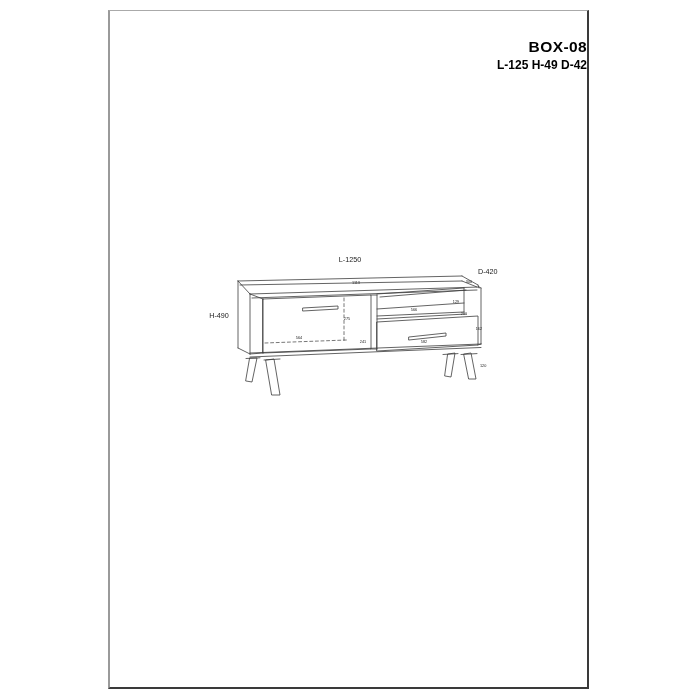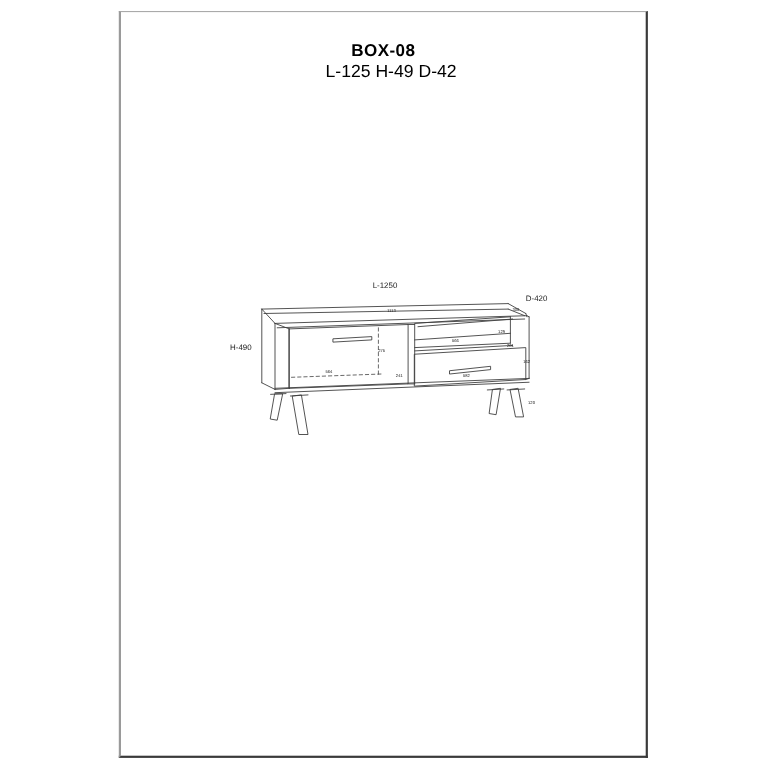--- a/index.html
+++ b/index.html
@@ -8,24 +8,24 @@
     font-family:"Liberation Sans", sans-serif;color:#111;overflow:hidden;
   }
   .sheet{
     position:absolute;left:108px;top:10px;width:481px;height:679px;
     box-sizing:border-box;background:#fff;
     border-top:1px solid #aaaaaa;
     border-left:2px solid #9a9a9a;
     border-right:2px solid #3a3a3a;
     border-bottom:2px solid #3a3a3a;
   }
-  .titles{position:absolute;left:0;top:26px;width:100%;text-align:center;}
+  .titles{position:absolute;left:0;top:26px;width:100%;text-align:right;}
   .t1{font-size:15.5px;font-weight:bold;line-height:20px;letter-spacing:.4px;color:#000;}
   .t2{font-size:15.5px;font-weight:bold;line-height:20px;letter-spacing:.4px;color:#000;}
-  .t3{font-size:16px;font-weight:normal;line-height:17px;color:#000;padding-left:14px;}
+  .t3{font-size:12px;font-weight:bold;line-height:17px;color:#000;padding-left:14px;}
   svg.drawing{position:absolute;left:0;top:0;width:700px;height:700px;}
   svg.drawing path, svg.drawing line, svg.drawing polygon{
     fill:none;stroke:#3c3c3c;stroke-width:0.8;stroke-linecap:round;stroke-linejoin:round;
   }
   svg.drawing .dash{stroke-dasharray:3 2.6;stroke-width:0.7;}
   svg.drawing text{fill:#1a1a1a;stroke:none;font-family:"Liberation Sans",sans-serif;}
   .dim-label{font-size:7.2px;}
   .dim-tiny{font-size:3.8px;}
 </style>
 </head>

